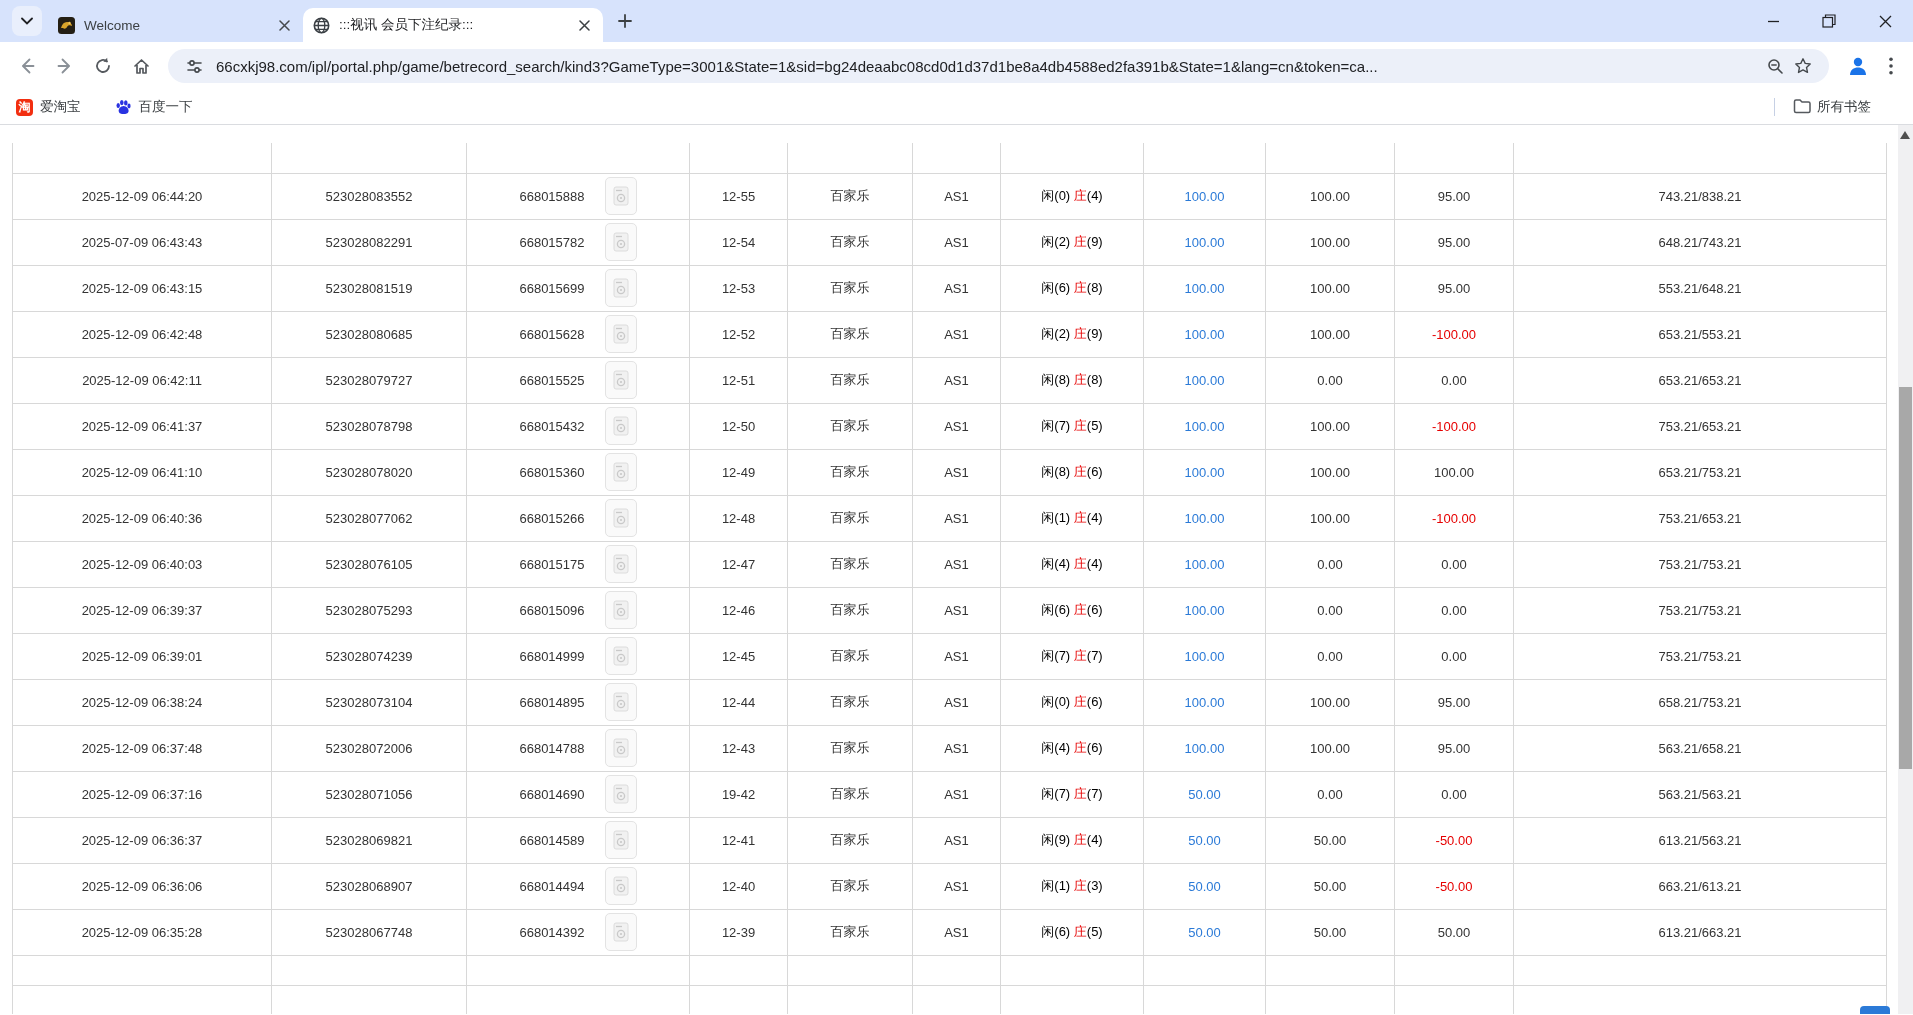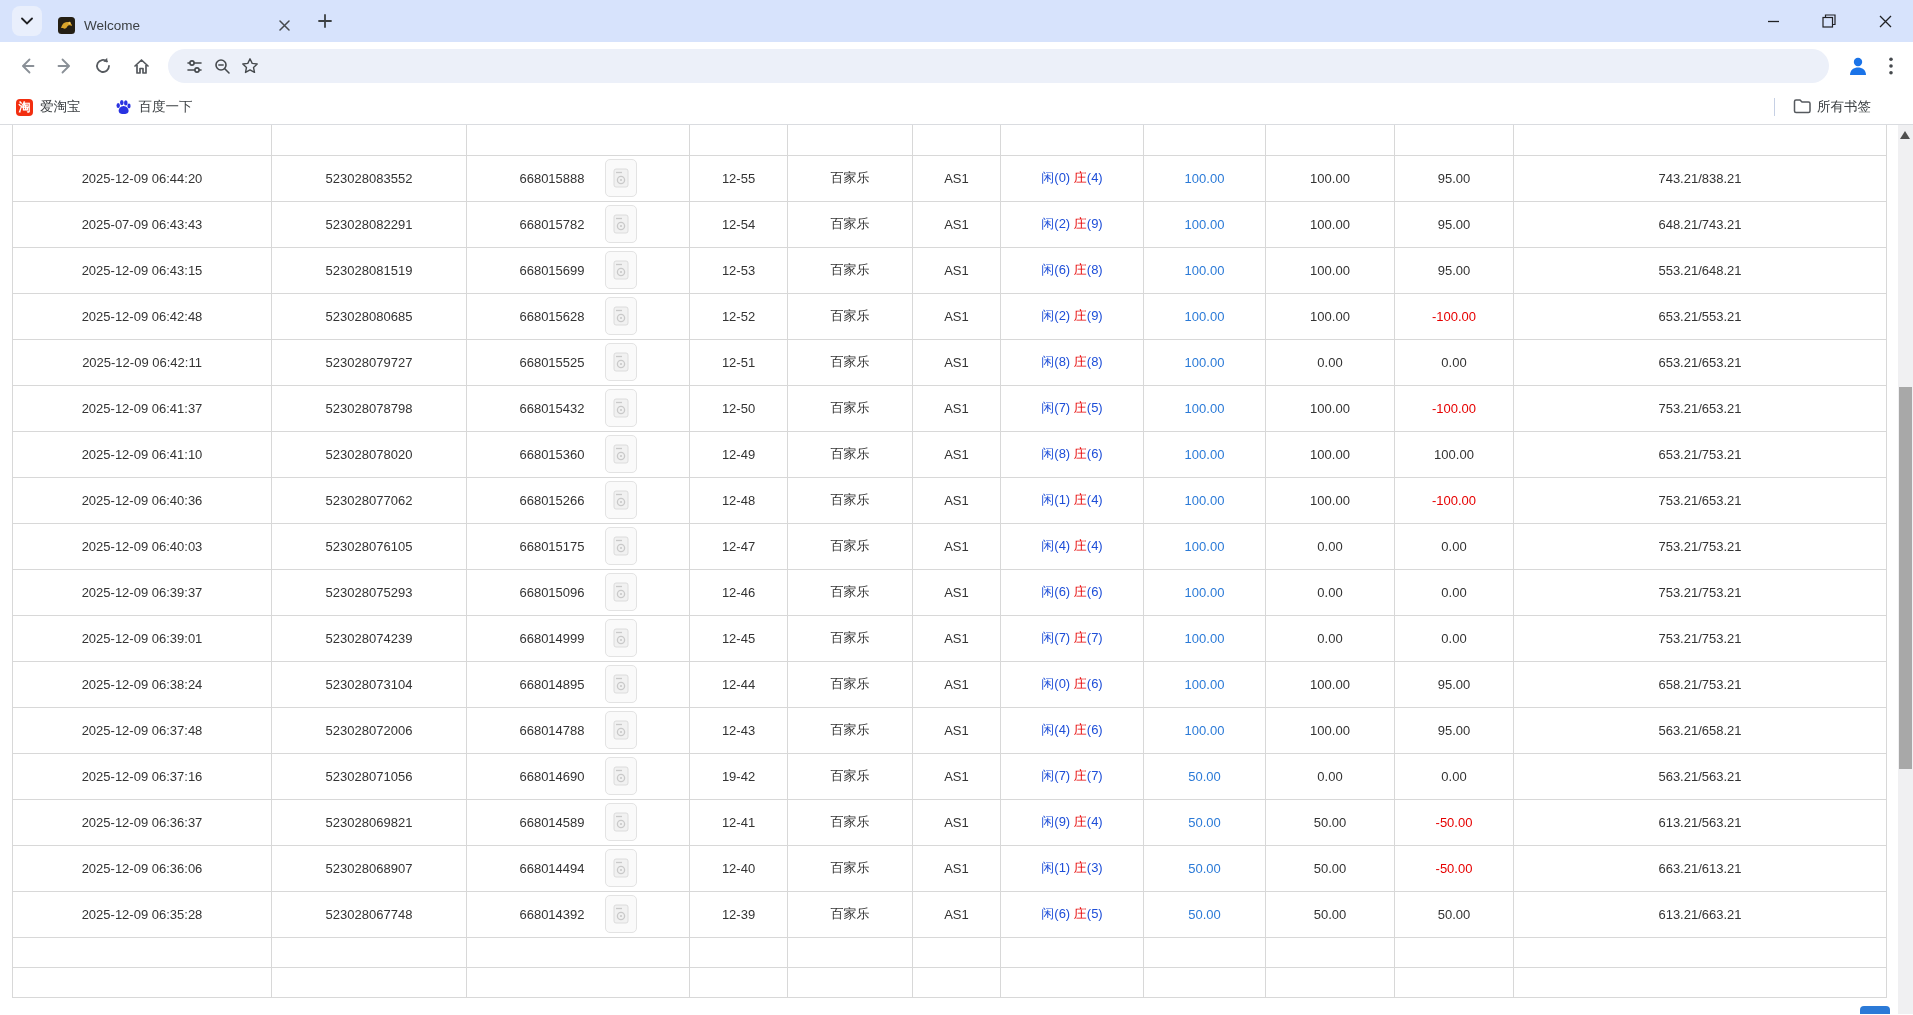--- a/index.html
+++ b/index.html
@@ -37,29 +37,29 @@
   .bookmarks{height:35px;background:#fff;border-bottom:1px solid #dadce0;display:flex;align-items:center;
     padding:0 12px;box-sizing:border-box;font-size:13.5px;color:#3c4043;}
   .bm-item{display:flex;align-items:center;margin-right:26px;cursor:pointer;border-radius:6px;padding:3px 4px;}
   .bm-ico{width:17px;height:17px;margin-right:7px;flex:0 0 auto;}
   .tao{background:#f22e10;color:#fff;border-radius:4px;font-size:12px;line-height:17px;text-align:center;font-weight:bold;}
   .bm-right{margin-left:auto;display:flex;align-items:center;}
   .bm-divider{width:1px;height:18px;background:#c6d0e4;margin-right:14px;}
 
   
   .content{position:relative;width:1913px;height:889px;background:#fff;overflow:hidden;}
-  table.bet{position:absolute;left:12px;top:0;border-collapse:collapse;table-layout:fixed;
+  table.bet{position:absolute;left:12px;top:18px;border-collapse:collapse;table-layout:fixed;
     font-size:13px;color:#333;}
   table.bet td{border:1px solid #d8d8d8;text-align:center;padding:0 4px;overflow:hidden;white-space:nowrap;
     background:#fff;box-sizing:border-box;}
   tr.clipped td{height:30px;border-top:none;}
   tbody tr.datarow td{height:46px;}
   .bet-amt{color:#2b7ad7;cursor:pointer;}
   .wl.neg{color:#e60000;}
-  .xian{color:#1d4ed8;}
+  .xian{color:#000000;}
   .zhuang{color:#e60000;}
   .roundwrap{display:inline-flex;align-items:center;gap:20px;}
   .vicon{display:inline-flex;width:30px;height:36px;border:1px solid #e3e3e3;border-radius:5px;background:#fafafa;
     align-items:center;justify-content:center;cursor:pointer;}
   tfoot td{background:#999;color:#fff;border:2px solid #fff;height:30px;font-size:12.5px;}
 
   
   .scrollbar{position:absolute;right:0;top:0;width:15px;height:889px;background:#f0f0f2;}
   .sb-up{position:absolute;top:6px;left:2px;width:0;height:0;border-left:5.5px solid transparent;
     border-right:5.5px solid transparent;border-bottom:8px solid #505050;}
@@ -91,20 +91,35 @@
           </svg>
       </span>
       <span class="tab-title">Welcome</span>
       <span class="tab-close">
         <svg width="11" height="11" viewBox="0 0 11 11">
             <path d="M1 1 L10 10 M10 1 L1 10" stroke="#45494d" stroke-width="1.5" stroke-linecap="round"></path>
           </svg>
       </span>
     </div>
 
+    <div class="tab active">
+      <span class="favicon">
+        <svg width="17" height="17" viewBox="0 0 17 17">
+            <circle cx="8.5" cy="8.5" r="7.2" fill="none" stroke="#3a3f44" stroke-width="1.6"></circle>
+            <ellipse cx="8.5" cy="8.5" rx="3.3" ry="7.2" fill="none" stroke="#3a3f44" stroke-width="1.3"></ellipse>
+            <path d="M1.6 8.5 H15.4 M2.6 4.6 H14.4 M2.6 12.4 H14.4" stroke="#3a3f44" stroke-width="1.3" fill="none"></path>
+          </svg>
+      </span>
+      <span class="tab-title">:::视讯 会员下注纪录:::</span>
+      <span class="tab-close">
+        <svg width="11" height="11" viewBox="0 0 11 11">
+            <path d="M1 1 L10 10 M10 1 L1 10" stroke="#3c4043" stroke-width="1.5" stroke-linecap="round"></path>
+          </svg>
+      </span>
+    </div>
 
     <div class="newtab">
       <span>
         <svg width="14" height="14" viewBox="0 0 14 14">
             <path d="M7 1 V13 M1 7 H13" stroke="#3c4043" stroke-width="1.8" stroke-linecap="round"></path>
           </svg>
       </span>
     </div>
 
     <div class="win-controls">
@@ -153,20 +168,21 @@
     </span>
 
     <div class="urlbar">
       <span class="icon-btn">
         <svg width="17" height="17" viewBox="0 0 17 17">
             <path d="M2 5 H15 M2 12 H15" stroke="#45494d" stroke-width="1.6" stroke-linecap="round"></path>
             <circle cx="6" cy="5" r="2.1" fill="#ecf0f9" stroke="#45494d" stroke-width="1.6"></circle>
             <circle cx="11" cy="12" r="2.1" fill="#ecf0f9" stroke="#45494d" stroke-width="1.6"></circle>
           </svg>
       </span>
+      <span class="url-text">66cxkj98.com/ipl/portal.php/game/betrecord_search/kind3?GameType=3001&amp;State=1&amp;sid=bg24deaabc08cd0d1d37d1be8a4db4588ed2fa391b&amp;State=1&amp;lang=cn&amp;token=ca...</span>
       <span class="icon-btn">
         <svg width="17" height="17" viewBox="0 0 17 17">
             <circle cx="7" cy="7" r="5" fill="none" stroke="#45494d" stroke-width="1.6"></circle>
             <path d="M10.8 10.8 L15 15" stroke="#45494d" stroke-width="1.6" stroke-linecap="round"></path>
             <path d="M4.8 7 H9.2" stroke="#45494d" stroke-width="1.4" stroke-linecap="round"></path>
           </svg>
       </span>
       <span class="icon-btn">
         <svg width="18" height="18" viewBox="0 0 18 18">
             <path d="M9 1.8 L11.2 6.4 L16.2 7 L12.5 10.4 L13.5 15.4 L9 12.9 L4.5 15.4 L5.5 10.4 L1.8 7 L6.8 6.4 Z" fill="none" stroke="#45494d" stroke-width="1.4" stroke-linejoin="round"></path>

